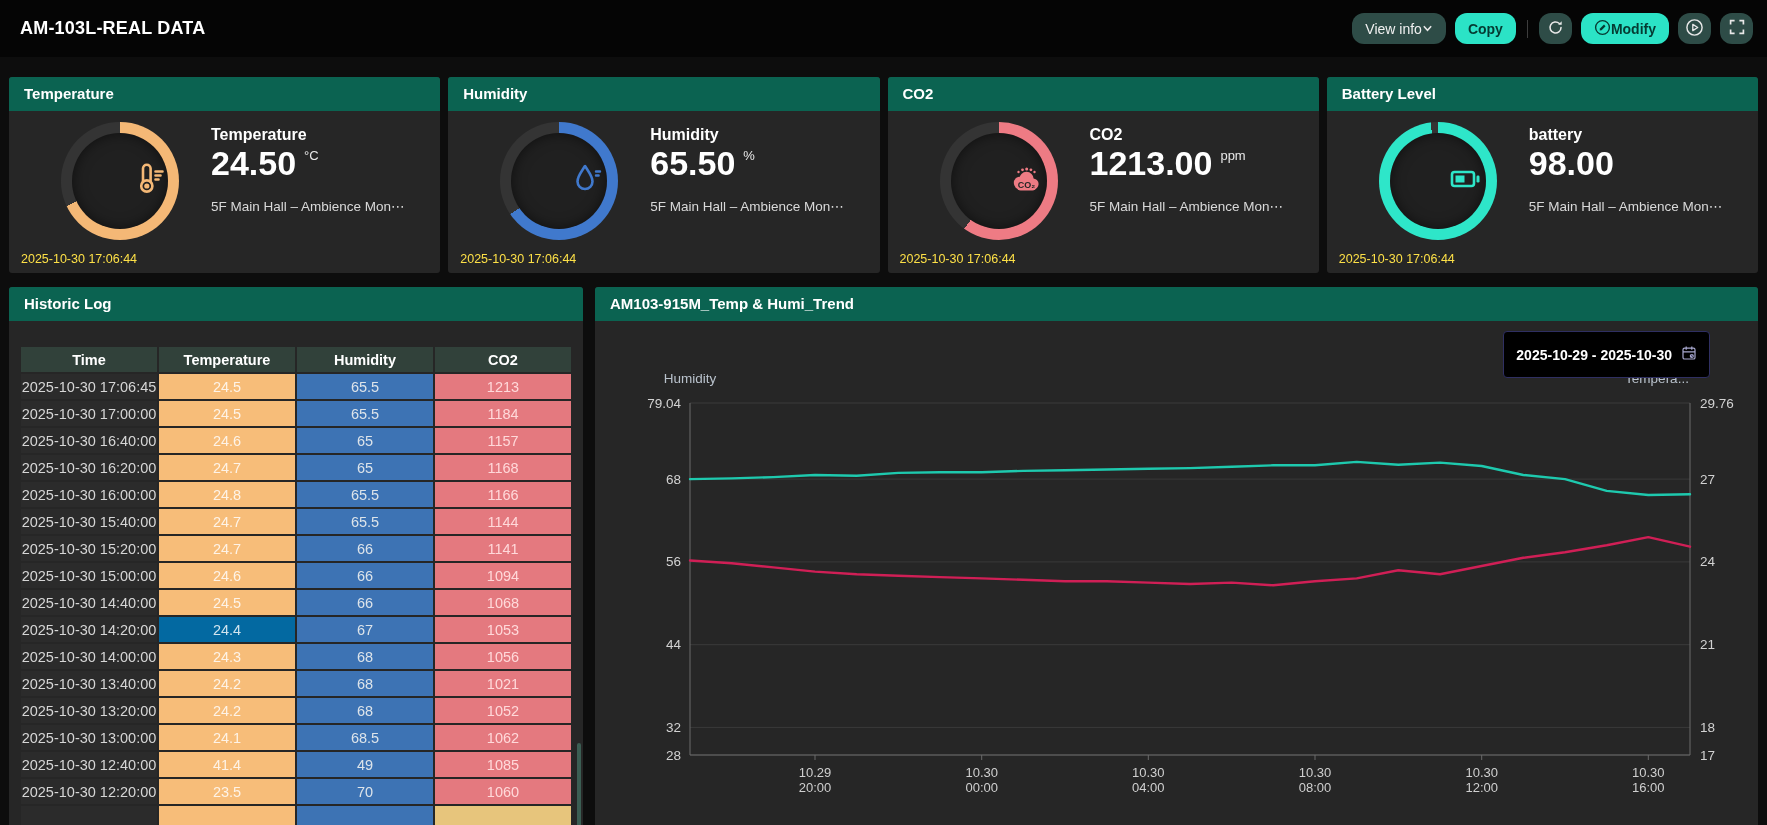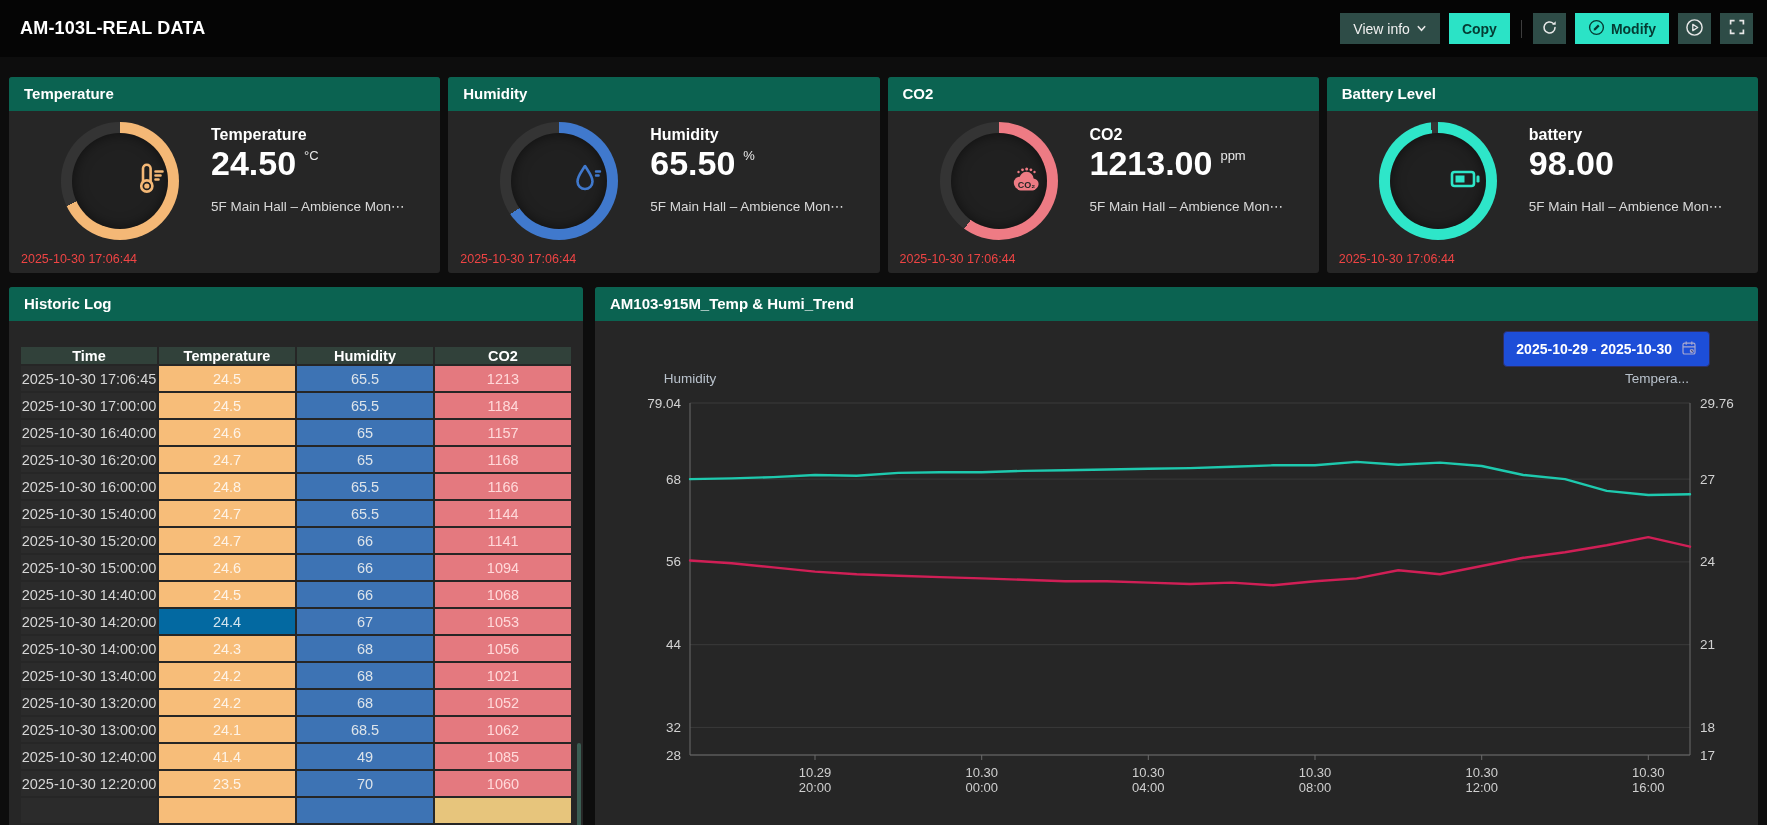--- a/index.html
+++ b/index.html
@@ -4,22 +4,22 @@
 <style>
   * { margin:0; padding:0; box-sizing:border-box; }
   html,body { width:1767px; height:825px; overflow:hidden; background:#0d0d0d;
     font-family:"Liberation Sans", sans-serif; color:#eaeaea; }
 
   
   .topbar { height:57px; background:#050505; display:flex; align-items:center;
     justify-content:space-between; padding:0 14px 0 20px; }
   .topbar h1 { font-size:18px; font-weight:700; color:#fff; letter-spacing:.2px; }
   .actions { display:flex; align-items:center; gap:9px; }
-  .btn { height:31px; border:none; border-radius:0; font-family:inherit; font-size:14px;
-    display:inline-flex; align-items:center; gap:6px; padding:0 13px; cursor:pointer; }
+  .btn { height:31px; border:none; border-radius:12px; font-family:inherit; font-size:14px;
+    display:inline-flex; align-items:center; gap:0; padding:0 13px; cursor:pointer; }
   .btn.dark { background:#2e4c47; color:#f0f0f0; }
   .btn.bright { background:#2be3c6; color:#053b32; font-weight:600; }
   .btn.icon-only { width:33px; padding:0; justify-content:center; }
   .v-divider { width:1px; height:18px; background:#3d3d3d; margin:0 2px; }
 
   
   .main { padding:20px 9px 0 9px; }
   .cards-row { display:flex; gap:8px; margin-bottom:14px; }
   .card { background:#262626; border-radius:3px; overflow:hidden; position:relative; }
   .card-header { height:34px; line-height:34px; background:#0b6351; color:#fff;
@@ -34,42 +34,42 @@
     box-shadow: inset 0 0 14px rgba(0,0,0,.55); }
   .ring .hairline { position:absolute; inset:16px; border-radius:50%;
     border:1px solid rgba(46,230,201,.22); }
   .g-info { padding-top:4px; min-width:0; }
   .g-name { font-size:16px; font-weight:700; color:#fff; }
   .g-valrow { display:flex; align-items:flex-start; gap:8px; margin-top:2px; }
   .g-value { font-size:34px; font-weight:700; color:#fff; line-height:1.05; }
   .g-unit { font-size:13px; color:#e8e8e8; margin-top:2px; }
   .g-loc { font-size:13.5px; color:#d9d9d9; margin-top:16px; white-space:nowrap;
     overflow:hidden; max-width:215px; }
-  .g-time { position:absolute; left:12px; bottom:7px; font-size:12.5px; color:#ef4444; }
+  .g-time { position:absolute; left:12px; bottom:7px; font-size:12.5px; color:#fde047; }
 
   
   .bottom-row { display:flex; gap:12px; }
   .log-card { width:574px; height:556px; flex:none; }
   .chart-card { flex:1; height:556px; }
 
   
   table.log { border-collapse:separate; border-spacing:2px; margin:24px 10px 0 10px;
     width:calc(100% - 20px); table-layout:fixed; }
-  table.log th { background:#31413a; color:#fff; font-size:14.5px; font-weight:600; height:17px; }
+  table.log th { background:#31413a; color:#fff; font-size:14.5px; font-weight:600; height:25px; }
   table.log td { height:25px; text-align:center; font-size:14.5px; }
   td.c-time { background:#2b2b2b; color:#d6d6d6; }
   td.c-temp { color:rgba(255,255,255,.82); }
   td.c-hum  { color:#dde4ea; }
   td.c-co2  { color:#ffd9da; }
   .log-scrollthumb { position:absolute; right:2px; bottom:12px; width:4px; height:88px;
     background:#3b5e53; border-radius:2px; }
 
   
   .chart-wrap { position:relative; }
-  .date-pill { position:absolute; top:10px; right:48px; height:36px; background:#1d4ed8;
+  .date-pill { position:absolute; top:10px; right:48px; height:47px; background:#000000;
     border:1px solid #2f2f62; border-radius:4px; display:flex; align-items:center; gap:9px;
     padding:0 12px; font-size:14px; font-weight:700; color:#fff; cursor:pointer; }
   svg.trend { display:block; }
 </style>
 </head>
 <body>
 
 <div class="topbar">
   <h1>AM-103L-REAL DATA</h1>
   <div class="actions">

